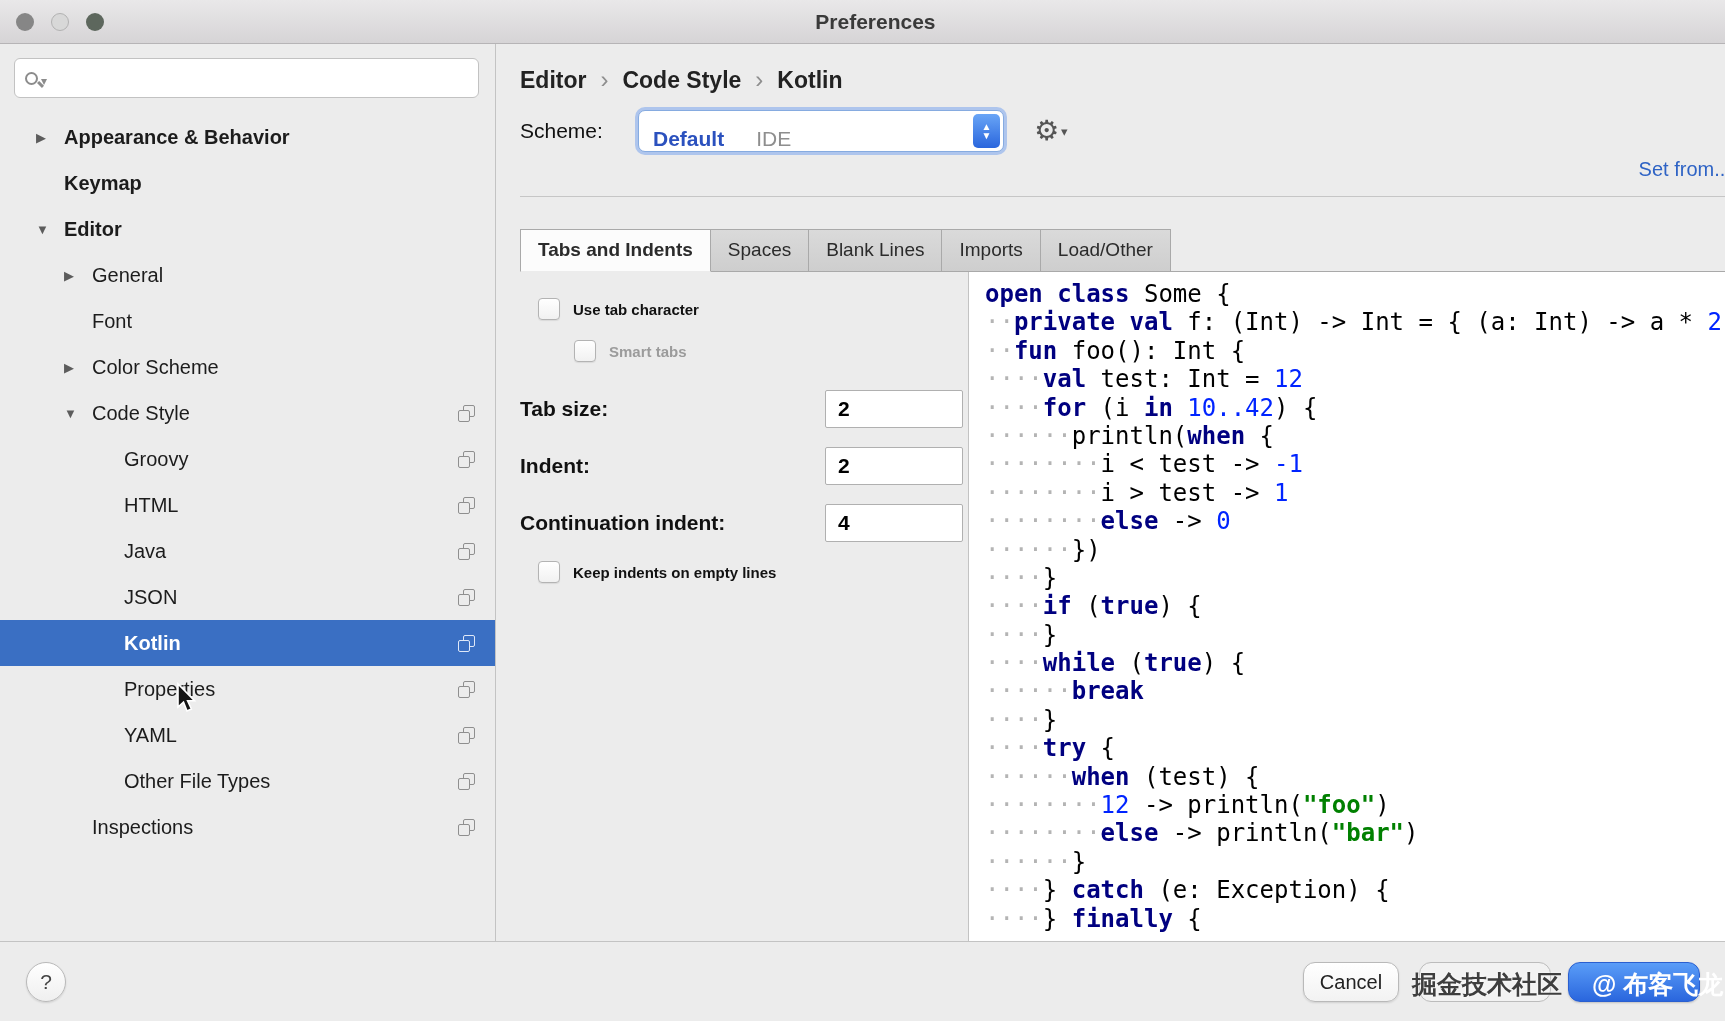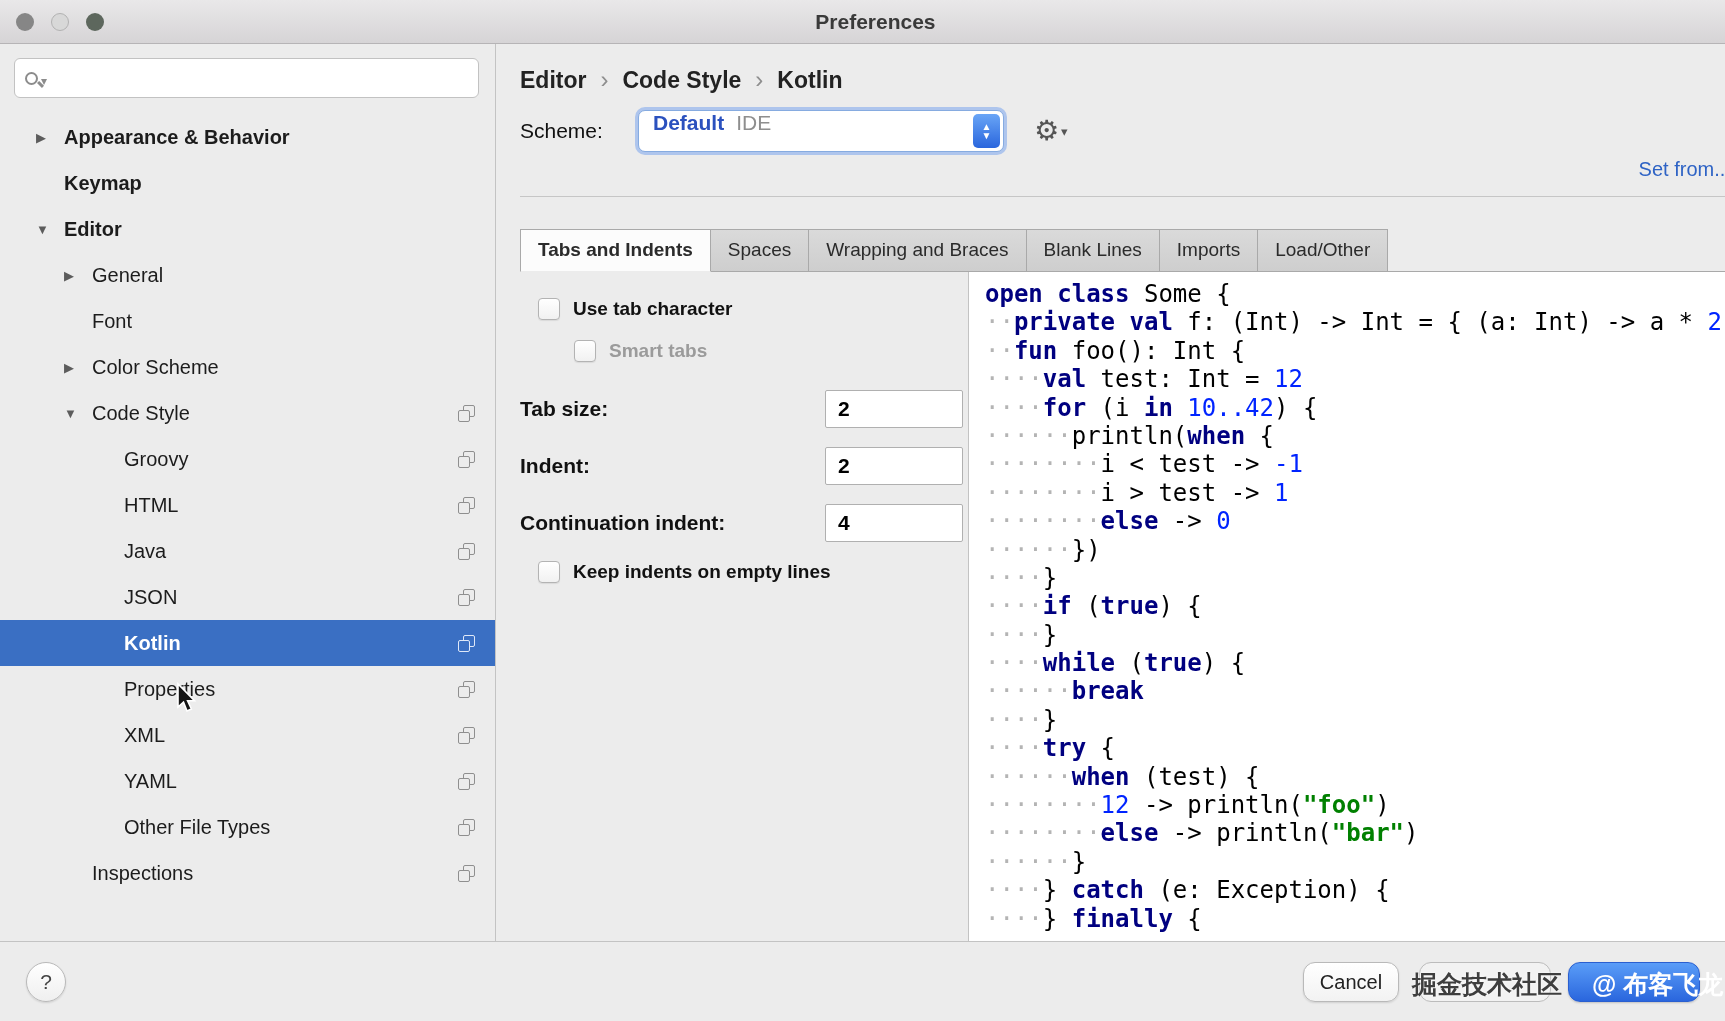--- a/index.html
+++ b/index.html
@@ -40,41 +40,41 @@
   .tree-row.selected .copy-icon::after { border-color: #dfe8f8; }
   .tree-row.selected .copy-icon::before { border-color: #dfe8f8; background: #3a6fc3; }
   .cursor { position: absolute; left: 172px; top: 638px; }
 
   
   .main { flex: 1; display: flex; flex-direction: column; min-width: 0; position: relative; background: #ececec; }
   .breadcrumb { padding: 20px 0 0 24px; font-size: 23px; font-weight: bold; color: #222; display: flex; align-items: center; height: 52px; }
   .bc-sep { color: #8e8e8e; margin: 0 14px; font-weight: normal; font-size: 24px; }
   .scheme-row { margin: 14px 0 0 24px; display: flex; align-items: center; height: 42px; }
   .scheme-label { font-size: 21px; width: 118px; color: #111; }
-  .scheme-select { position: relative; width: 366px; height: 42px; background: #fff; border: 1px solid #86abе0; border: 1px solid #86abe0; border-radius: 7px; box-shadow: 0 0 0 3px rgba(100,150,240,.45); display: flex; align-items: flex-start; padding: 0 40px 0 14px; }
+  .scheme-select { position: relative; width: 366px; height: 42px; background: #fff; border: 1px solid #86abе0; border: 1px solid #86abe0; border-radius: 7px; box-shadow: 0 0 0 3px rgba(100,150,240,.45); display: flex; align-items: flex-end; padding: 0 40px 0 14px; gap: 20px; }
   .scheme-primary { font-size: 21px; font-weight: bold; color: #2b51be; }
   .scheme-suffix { font-size: 21px; color: #8e8e8e; margin-left: 12px; }
   .stepper { position: absolute; right: 3px; top: 3px; bottom: 3px; width: 27px; border-radius: 5px; background: linear-gradient(#69a5f6, #2a66dd); display: flex; flex-direction: column; align-items: center; justify-content: center; color: #fff; }
   .stepper i { font-style: normal; font-size: 10px; line-height: 9px; }
   .gear { margin-left: 30px; font-size: 28px; color: #555; display: flex; align-items: center; line-height: 1; }
   .gear-caret { font-style: normal; font-size: 13px; margin-left: 2px; color: #555; }
   .setfrom-row { display: flex; justify-content: flex-end; margin: 6px 20px 0 0; height: 26px; }
   .setfrom { color: #2e63c5; font-size: 20px; cursor: pointer; }
   .hr { border-top: 1px solid #c6c6c6; margin: 12px 8px 0 24px; }
 
   .tabs { display: flex; align-items: flex-end; margin: 32px 8px 0 24px; border-bottom: 1px solid #a9a9a9; }
   .tab { height: 42px; line-height: 40px; padding: 0 17px; font-size: 19px; background: linear-gradient(#dadada, #cecece); border: 1px solid #a9a9a9; border-bottom: none; color: #2b2b2b; margin-left: -1px; white-space: nowrap; }
   .tab:first-child { margin-left: 0; }
   .tab.active { background: #fcfcfc; height: 43px; margin-bottom: -1px; border-bottom: 1px solid #ececec; font-weight: bold; }
 
   .content { flex: 1; display: flex; min-height: 0; }
   .form { width: 472px; flex: none; padding: 26px 0 0 24px; }
   .cb-row { display: flex; align-items: center; margin: 0 0 20px 18px; }
   .cb { width: 22px; height: 22px; border: 1px solid #b3b3b3; border-radius: 4px; background: linear-gradient(#fff, #f1f1f1); margin-right: 13px; flex: none; box-shadow: 0 1px 1px rgba(0,0,0,.08); }
-  .cb-label { font-size: 19px; font-weight: bold; color: #111; }
+  .cb-label { font-size: 15px; font-weight: bold; color: #111; }
   .cb-row.sub { margin-left: 54px; margin-bottom: 28px; }
   .cb-row.sub .cb-label { color: #9b9b9b; }
   .field-row { display: flex; align-items: center; width: 443px; margin-bottom: 19px; }
   .f-label { font-size: 21px; font-weight: bold; flex: 1; color: #111; }
   .f-input { width: 138px; height: 38px; border: 1px solid #b0b0b0; border-radius: 2px; background: #fff; font-size: 21px; font-weight: bold; font-family: inherit; padding: 0 0 0 12px; outline: none; color: #000; }
   .cb-row.keep { margin-top: 6px; margin-left: 18px; }
 
   .preview { flex: 1; background: #fff; border-left: 1px solid #c3c3c3; padding: 8px 0 0 16px; font-family: "DejaVu Sans Mono", "Liberation Mono", monospace; font-size: 24px; line-height: 28.4px; overflow: hidden; white-space: pre; }
   .code-line { height: 28.4px; }
   .tok-kw { font-weight: bold; }
@@ -169,25 +169,20 @@
             <span class="t-label">Kotlin</span>
             <span class="copy-icon"></span>
           </div>
           <div class="tree-row lvl2">
             <span class="arrow"></span>
             <span class="t-label">Properties</span>
             <span class="copy-icon"></span>
           </div>
           <div class="tree-row lvl2">
             <span class="arrow"></span>
-            <span class="t-label">XML</span>
-            <span class="copy-icon"></span>
-          </div>
-          <div class="tree-row lvl2">
-            <span class="arrow"></span>
             <span class="t-label">YAML</span>
             <span class="copy-icon"></span>
           </div>
           <div class="tree-row lvl2">
             <span class="arrow"></span>
             <span class="t-label">Other File Types</span>
             <span class="copy-icon"></span>
           </div>
           <div class="tree-row lvl1">
             <span class="arrow"></span>
@@ -227,21 +222,20 @@
 
       <div class="setfrom-row">
         <span class="setfrom">Set from...</span>
       </div>
 
       <div class="hr"></div>
 
       <div class="tabs" id="tabs">
           <div class="tab active">Tabs and Indents</div>
           <div class="tab">Spaces</div>
-          <div class="tab">Wrapping and Braces</div>
           <div class="tab">Blank Lines</div>
           <div class="tab">Imports</div>
           <div class="tab">Load/Other</div>
         </div>
 
       <div class="content">
         <div class="form">
 
           <label class="cb-row">
             <span class="cb"></span>

